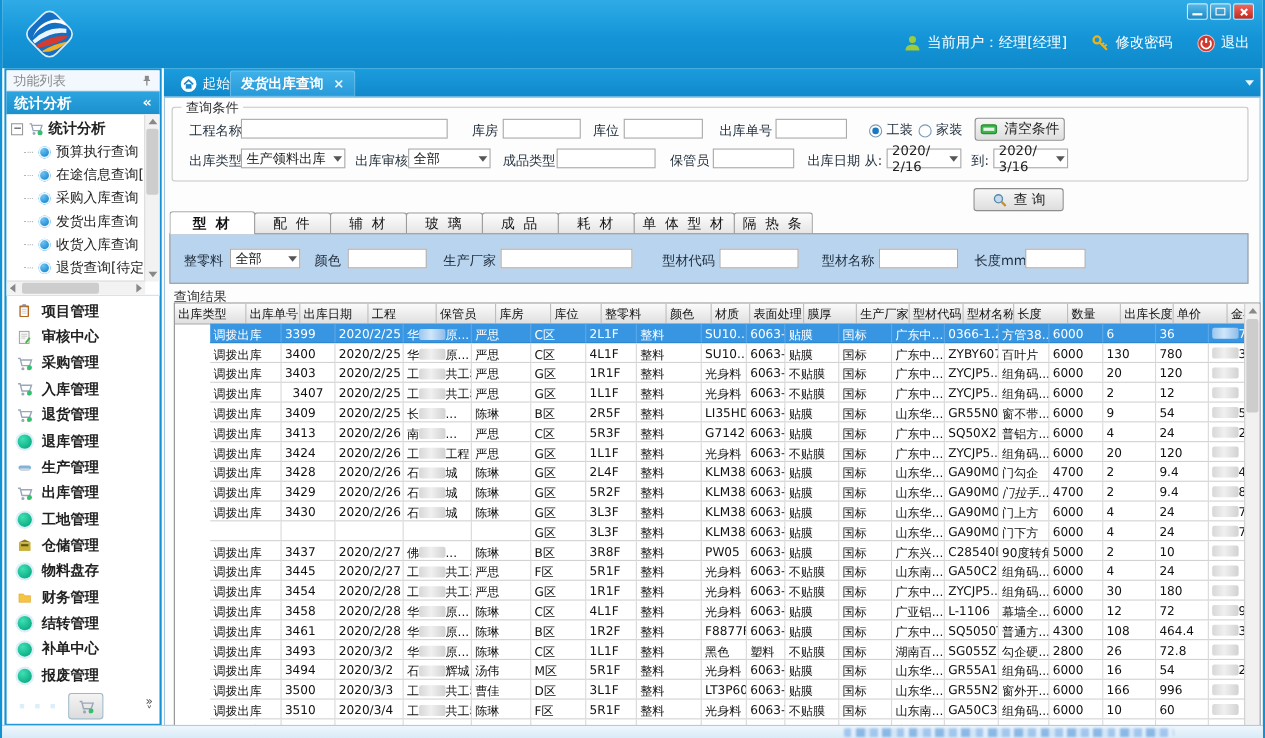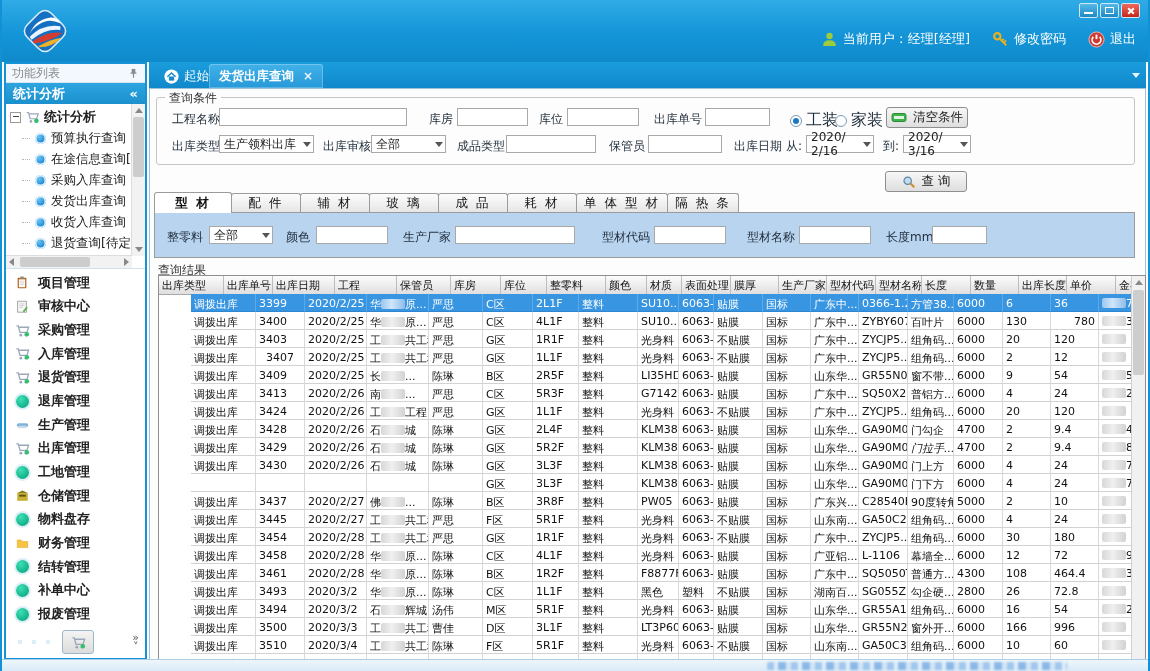--- a/index.html
+++ b/index.html
@@ -60,21 +60,21 @@
   .tabbar-caret{position:absolute;right:6px;top:11px;width:0;height:0;border-left:4px solid transparent;border-right:4px solid transparent;border-top:5px solid #eaf6ff;}
   .content{position:absolute;left:0;top:26px;right:0;bottom:0;background:#fdfdfd;border:1px solid #9cc2dd;box-sizing:border-box;}
 
   
   .groupbox{position:absolute;left:6px;top:8px;right:10px;height:66px;border:1px solid #c6c6c6;border-radius:3px;}
   .groupbox .legend{position:absolute;left:8px;top:-8px;background:#fdfdfd;padding:0 4px;font-size:12px;color:#333;}
   .fld{position:absolute;font-size:12px;color:#1e2c3a;white-space:nowrap;}
   .tbx{position:absolute;height:18px;background:#fff;border:1px solid #a9a9a9;box-sizing:border-box;font-size:12px;padding:0 3px;color:#222;}
   .ddown{position:absolute;height:18px;background:#fff;border:1px solid #a9a9a9;box-sizing:border-box;font-size:12px;display:flex;align-items:center;justify-content:space-between;padding:0 2px 0 4px;color:#222;}
   .ddown .caret{width:0;height:0;border-left:4px solid transparent;border-right:4px solid transparent;border-top:5px solid #555;margin-left:3px;}
-  .radio{position:absolute;display:flex;align-items:center;gap:4px;font-size:16px;color:#1e2c3a;}
+  .radio{position:absolute;display:flex;align-items:center;gap:4px;font-size:12px;color:#1e2c3a;}
   .rdot{width:12px;height:12px;border-radius:50%;border:1px solid #7a9ab5;background:#fff;position:relative;box-sizing:border-box;}
   .rdot.on::after{content:"";position:absolute;left:2px;top:2px;width:6px;height:6px;border-radius:50%;background:#1b79c4;}
   .btn{position:absolute;height:21px;background:linear-gradient(180deg,#f7f7f7,#dedede);border:1px solid #8e8e8e;border-radius:3px;display:flex;align-items:center;justify-content:center;gap:6px;font-size:12.5px;color:#222;box-sizing:border-box;}
 
   
   .mtabs{position:absolute;left:4px;top:103px;right:10px;height:21px;display:flex;align-items:flex-end;}
   .mtab{height:20px;border:1px solid #9b9b9b;border-bottom:none;border-radius:3px 3px 0 0;background:linear-gradient(180deg,#fdfdfd,#e4e4e4);display:flex;align-items:center;justify-content:center;font-size:12.5px;color:#111;margin-right:-1px;box-sizing:border-box;letter-spacing:2px;}
   .mtab.on{background:#fff;height:21px;font-weight:bold;z-index:2;}
   .subpanel{position:absolute;left:4px;top:123px;right:10px;height:46px;background:#b9d4ef;border:1px solid #9b9b9b;box-sizing:border-box;}
   .subpanel .tbx,.subpanel .ddown{top:13px;}
@@ -526,21 +526,21 @@
               <div class="td" style="width: 59px;">整料</div>
               <div class="td" style="width: 41px;">SU10...</div>
               <div class="td" style="width: 35px;">6063-T5</div>
               <div class="td" style="width: 49px;">贴膜</div>
               <div class="td" style="width: 48px;">国标</div>
               <div class="td" style="width: 48px;">广东中...</div>
               <div class="td" style="width: 49px;">ZYBY607</div>
               <div class="td" style="width: 46px;">百叶片</div>
               <div class="td" style="width: 49px;">6000</div>
               <div class="td" style="width: 48px;">130</div>
-              <div class="td" style="width: 48px; text-align: right;">780</div>
+              <div class="td" style="width: 48px;">780</div>
               <div class="td" style="width: 49px;"><span class="redact"></span>3</div>
               <div class="td" style="width: 18px;">535</div>
             </div>
             <div class="tr">
               <div class="td" style="width: 65px;">调拨出库</div>
               <div class="td" style="width: 49px;">3403</div>
               <div class="td" style="width: 62px;">2020/2/25</div>
               <div class="td" style="width: 62px;">工<span class="redact"></span>共工程</div>
               <div class="td" style="width: 54px;">严思</div>
               <div class="td" style="width: 50px;">G区</div>

